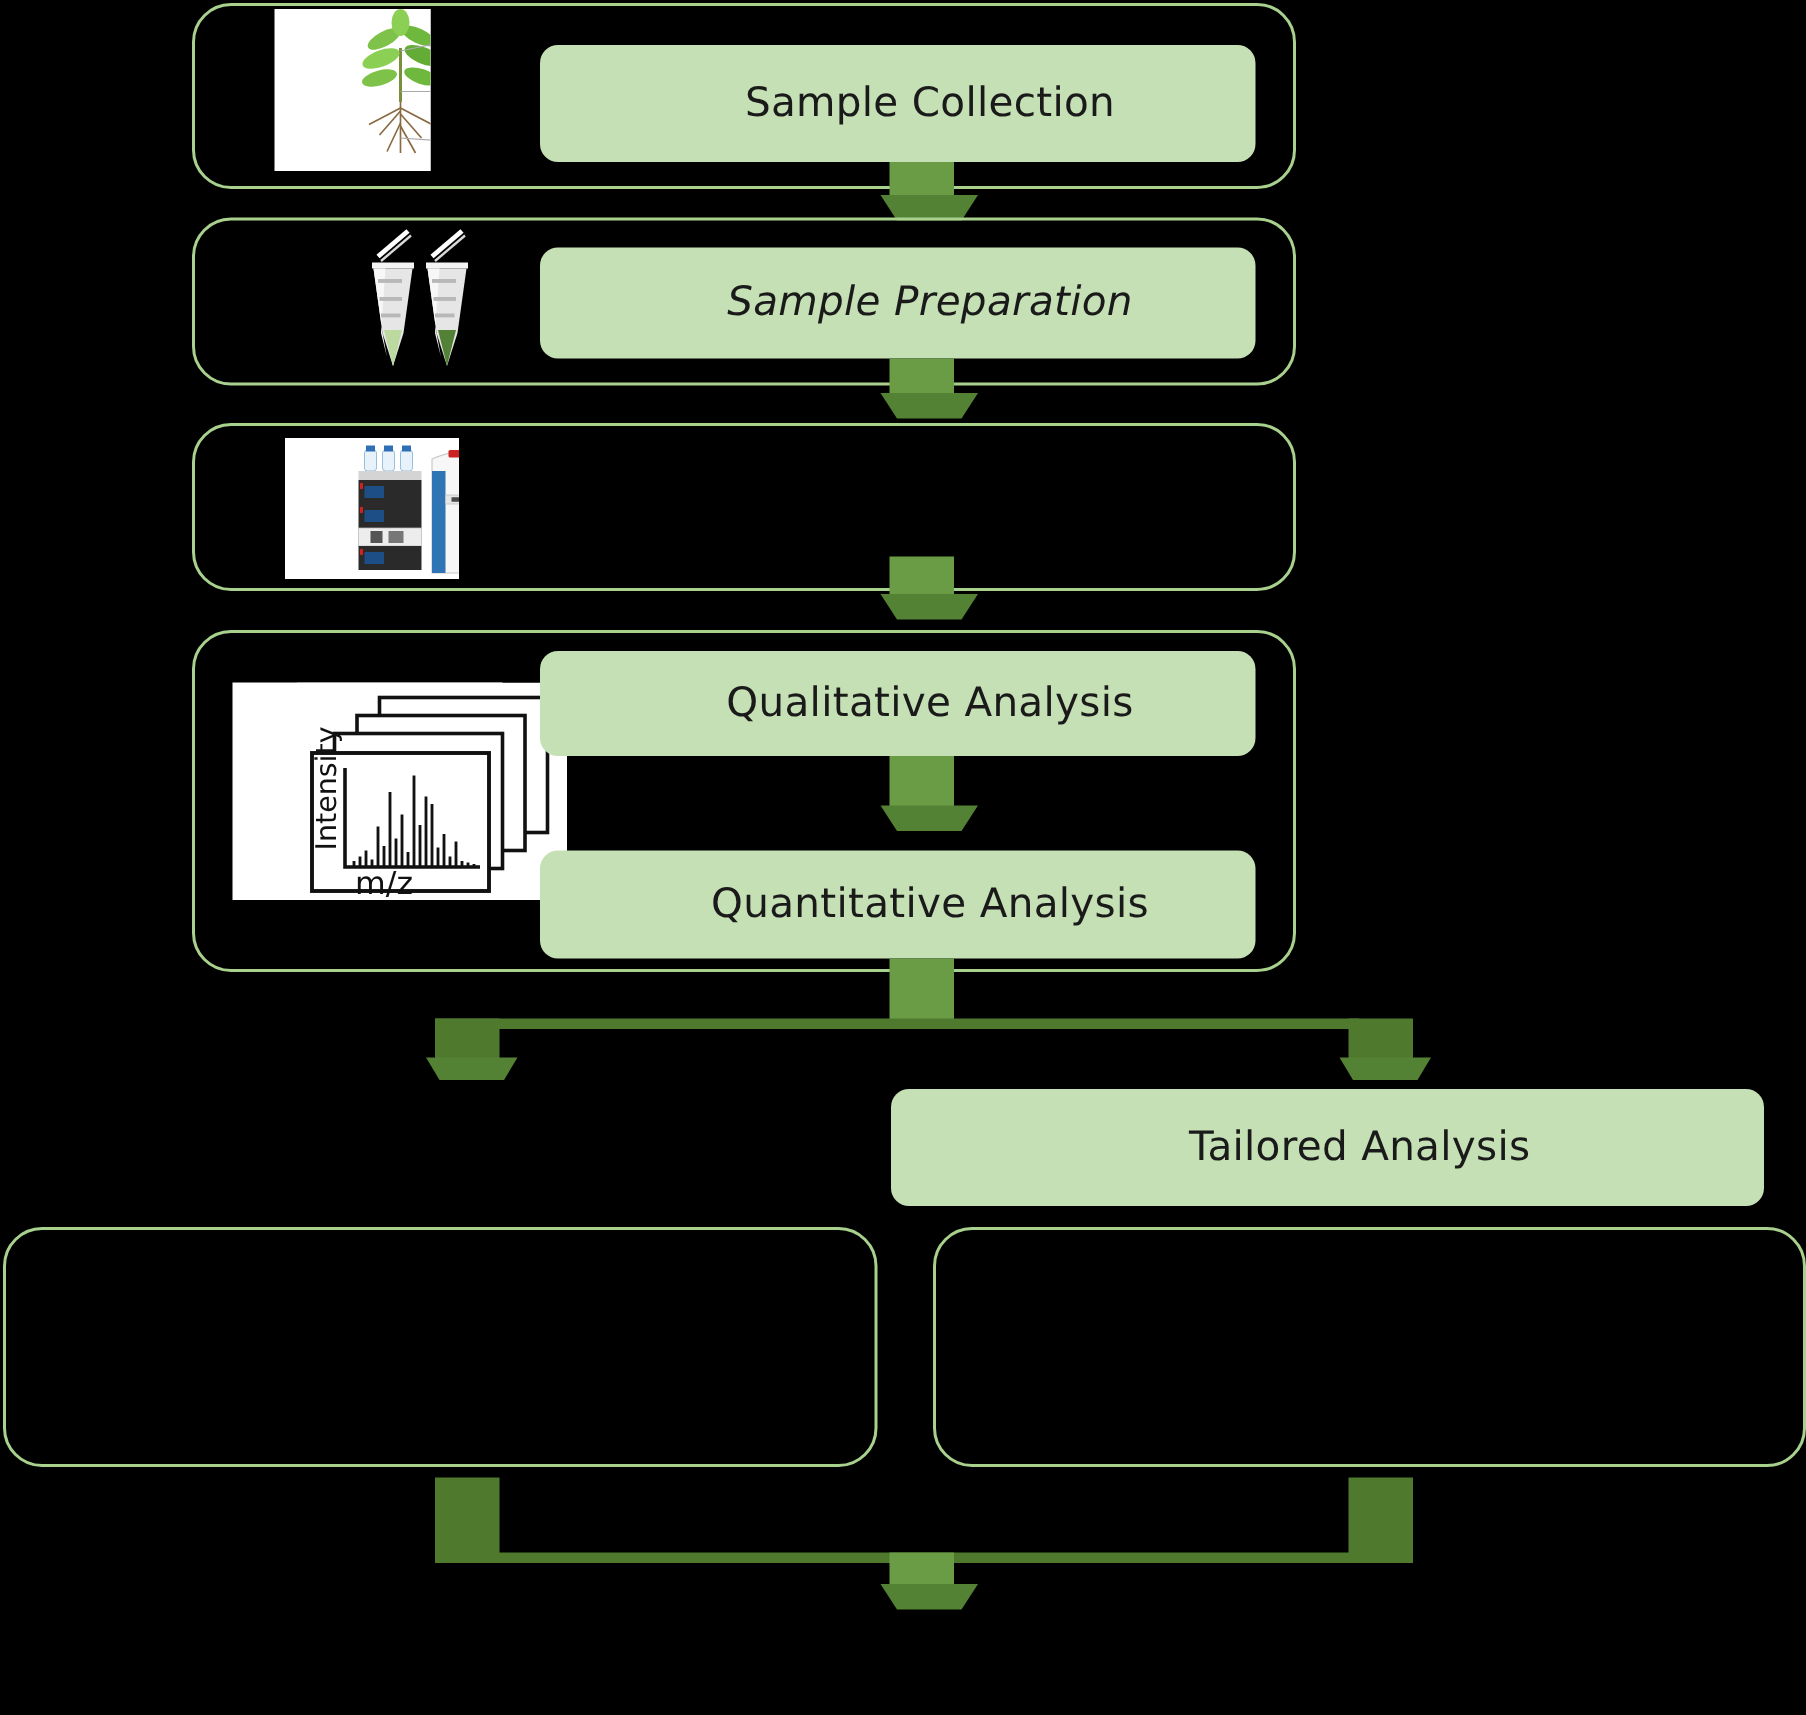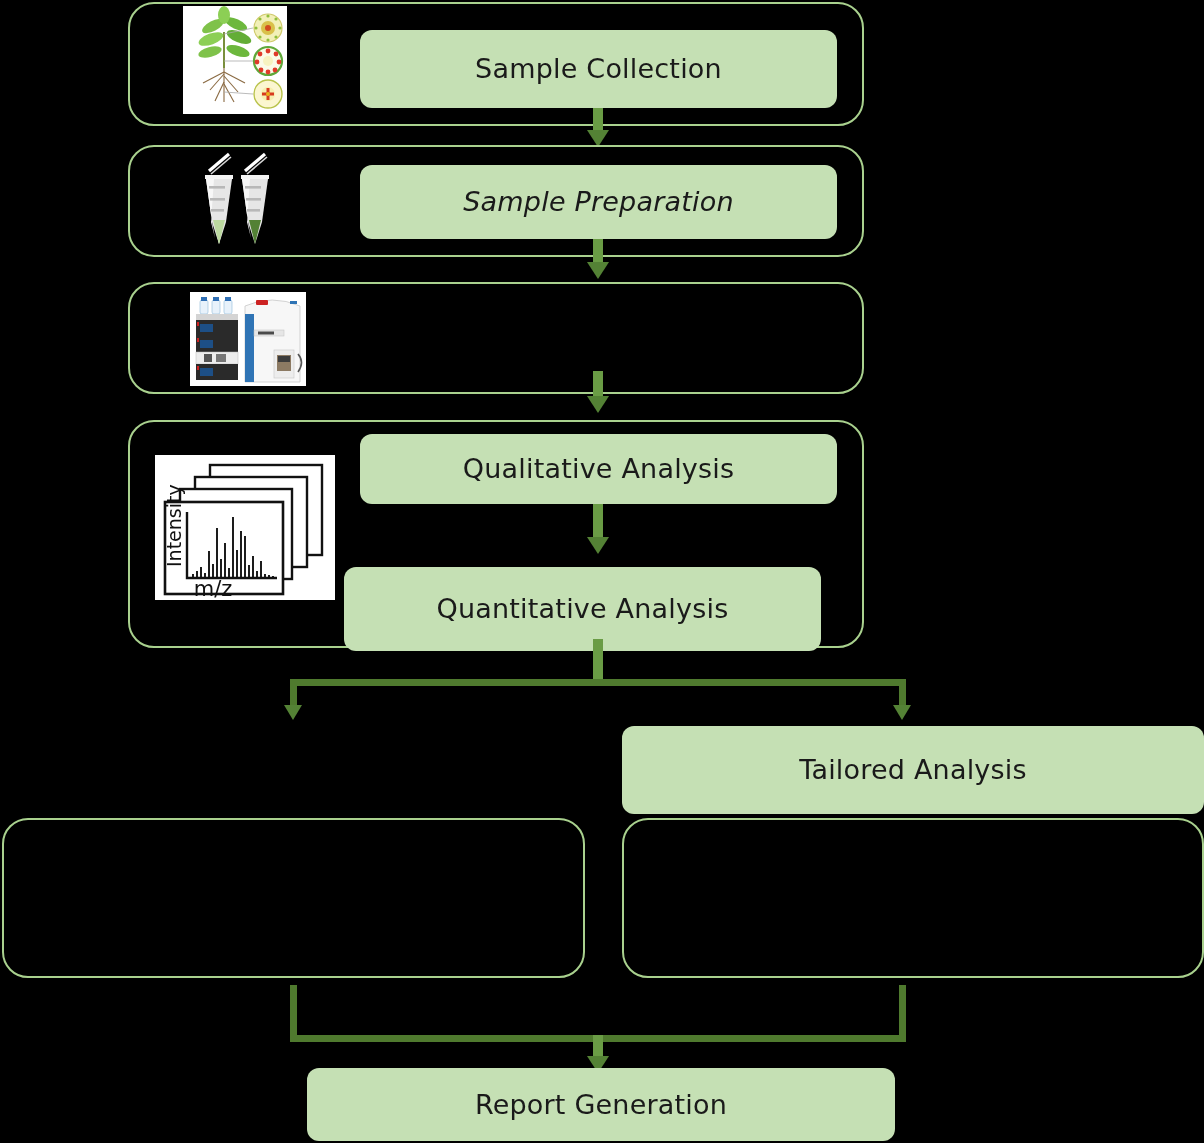--- a/index.html
+++ b/index.html
@@ -18,21 +18,21 @@
 
   #canvas {
     position: absolute;
     left: 0; top: 0;
     width: 1204px;
     height: 1143px;
     background: #000000;
   }
 
   
-  .abs { position: absolute; box-sizing: border-box; }
+  .abs { position: absolute; box-sizing: border-box; padding-left: 43px; }
 
   
   .stage {
     border: 2px solid #a9d18e;
     border-radius: 26px;
     background: transparent;
   }
 
   
   .procbox {
@@ -285,45 +285,42 @@
     </svg>
   </div>
 
   <div class="abs procbox" style="left:360px; top:434px; width:477px; height:70px;">
     <span>Qualitative Analysis</span>
   </div>
 
   <div class="abs vline" style="left:593px; top:504px; width:10px; height:38px;"></div>
   <div class="abs arrowhead" style="left:587px; top:537px;"></div>
 
-  <div class="abs procbox" style="left:344px; top:567px; width:477px; height:84px;">
+  <div class="abs procbox" style="left:360px; top:567px; width:477px; height:72px;">
     <span>Quantitative Analysis</span>
   </div>
 
   <div class="abs vline" style="left:593px; top:639px; width:10px; height:46px;"></div>
 
   <div class="abs hline" style="left:290px; top:679px; width:616px; height:7px;"></div>
 
   <div class="abs hline" style="left:290px; top:679px; width:7px; height:30px;"></div>
   <div class="abs arrowhead small" style="left:284px; top:705px;"></div>
 
   <div class="abs hline" style="left:899px; top:679px; width:7px; height:30px;"></div>
   <div class="abs arrowhead small" style="left:893px; top:705px;"></div>
 
 
-  <div class="abs procbox" style="left:622px; top:726px; width:582px; height:88px;">
+  <div class="abs procbox" style="left:594px; top:726px; width:582px; height:78px;">
     <span>Tailored Analysis</span>
   </div>
 
   <div class="abs stage" style="left:2px; top:818px; width:583px; height:160px;"></div>
   <div class="abs stage" style="left:622px; top:818px; width:582px; height:160px;"></div>
 
   <div class="abs hline" style="left:290px; top:985px; width:7px; height:57px;"></div>
   <div class="abs hline" style="left:899px; top:985px; width:7px; height:57px;"></div>
   <div class="abs hline" style="left:290px; top:1035px; width:616px; height:7px;"></div>
   <div class="abs vline" style="left:593px; top:1035px; width:10px; height:28px;"></div>
   <div class="abs arrowhead" style="left:587px; top:1056px;"></div>
 
-  <div class="abs procbox" style="left:307px; top:1068px; width:588px; height:73px;">
-    <span>Report Generation</span>
-  </div>
 
 </div>
 
 </body></html>

